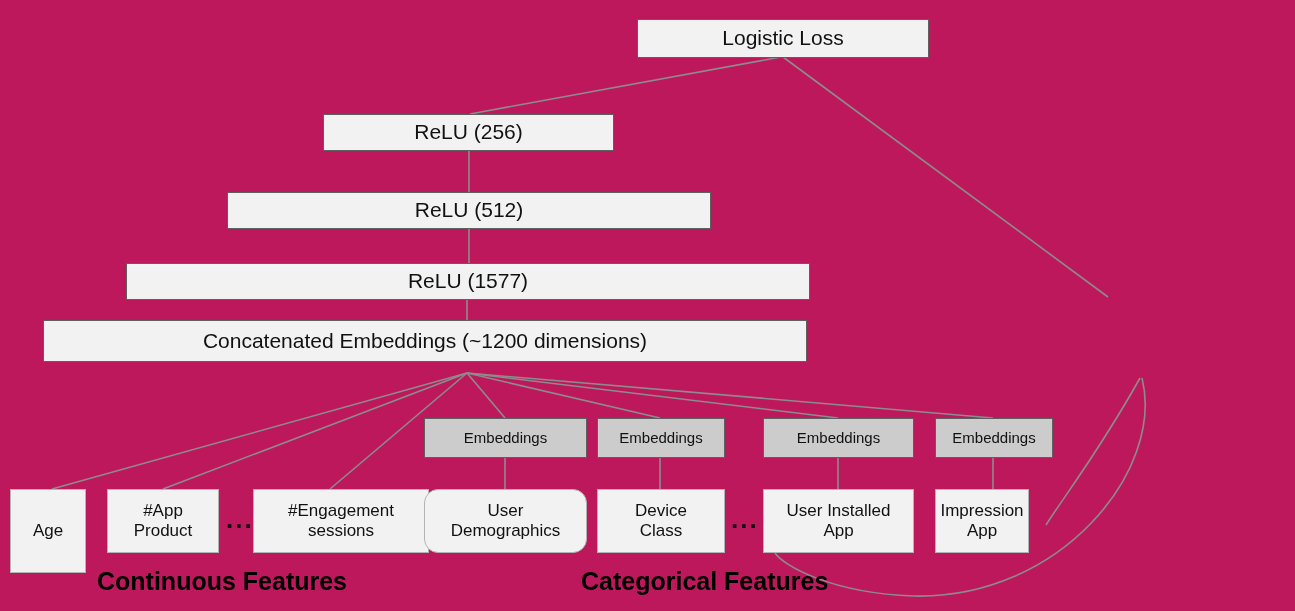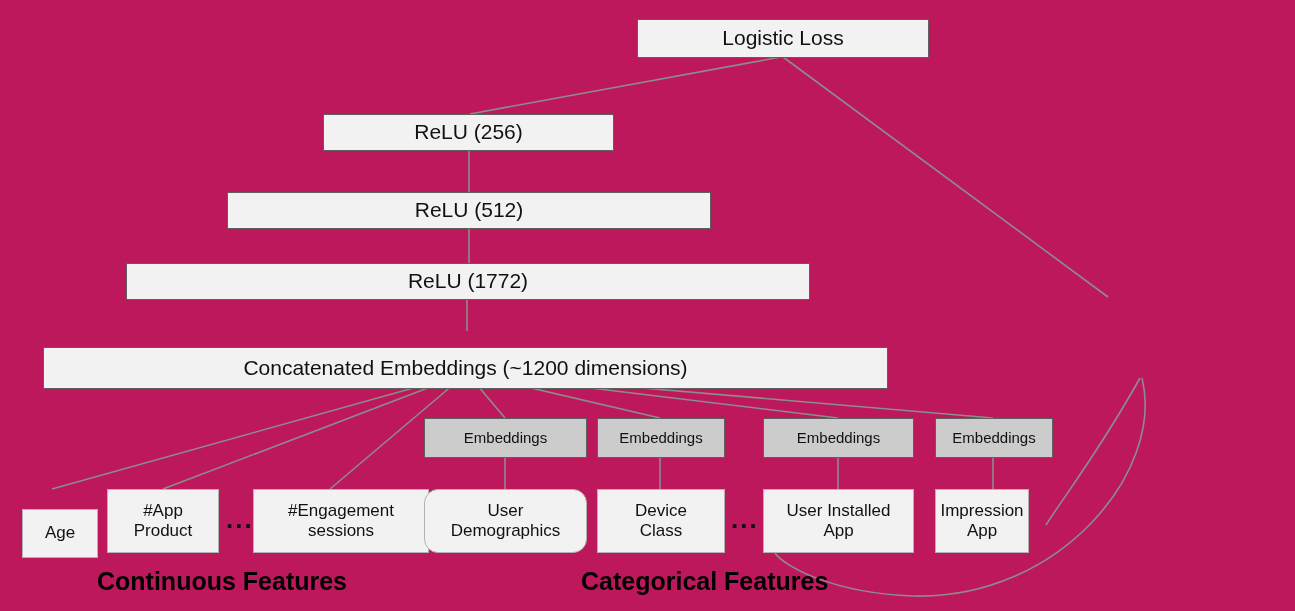--- a/index.html
+++ b/index.html
@@ -123,45 +123,45 @@
 
   <div class="node stack" style="left:323px; top:114px; width:291px; height:37px;">
     <span class="node-label">ReLU (256)</span>
   </div>
 
   <div class="node stack" style="left:227px; top:192px; width:484px; height:37px;">
     <span class="node-label">ReLU (512)</span>
   </div>
 
   <div class="node stack" style="left:126px; top:263px; width:684px; height:37px;">
-    <span class="node-label">ReLU (1772)</span>
-  </div>
-
-  <div class="node stack" style="left:43px; top:347px; width:845px; height:42px;align-items:center;">
+    <span class="node-label">ReLU (1577)</span>
+  </div>
+
+  <div class="node stack" style="left:43px; top:320px; width:764px; height:42px;align-items:center;">
     <span class="node-label">Concatenated Embeddings (~1200 dimensions)</span>
   </div>
 
 
   <div class="node embedding" style="left:424px; top:418px; width:163px; height:40px;">
     <span class="node-label">Embeddings</span>
   </div>
 
   <div class="node embedding" style="left:597px; top:418px; width:128px; height:40px;">
     <span class="node-label">Embeddings</span>
   </div>
 
   <div class="node embedding" style="left:763px; top:418px; width:151px; height:40px;">
     <span class="node-label">Embeddings</span>
   </div>
 
   <div class="node embedding" style="left:935px; top:418px; width:118px; height:40px;">
     <span class="node-label">Embeddings</span>
   </div>
 
-  <div class="node feature" style="left:22px; top:489px; width:76px; height:49px;margin-top:20px;">
+  <div class="node feature" style="left:10px; top:489px; width:76px; height:84px;">
     <span class="node-label">Age</span>
   </div>
 
   <div class="node feature" style="left:107px; top:489px; width:112px; height:64px;">
     <span class="node-label">#App
 Product</span>
   </div>
 
   <div class="ellipsis" style="left:226px; top:506px;">...</div>
 

